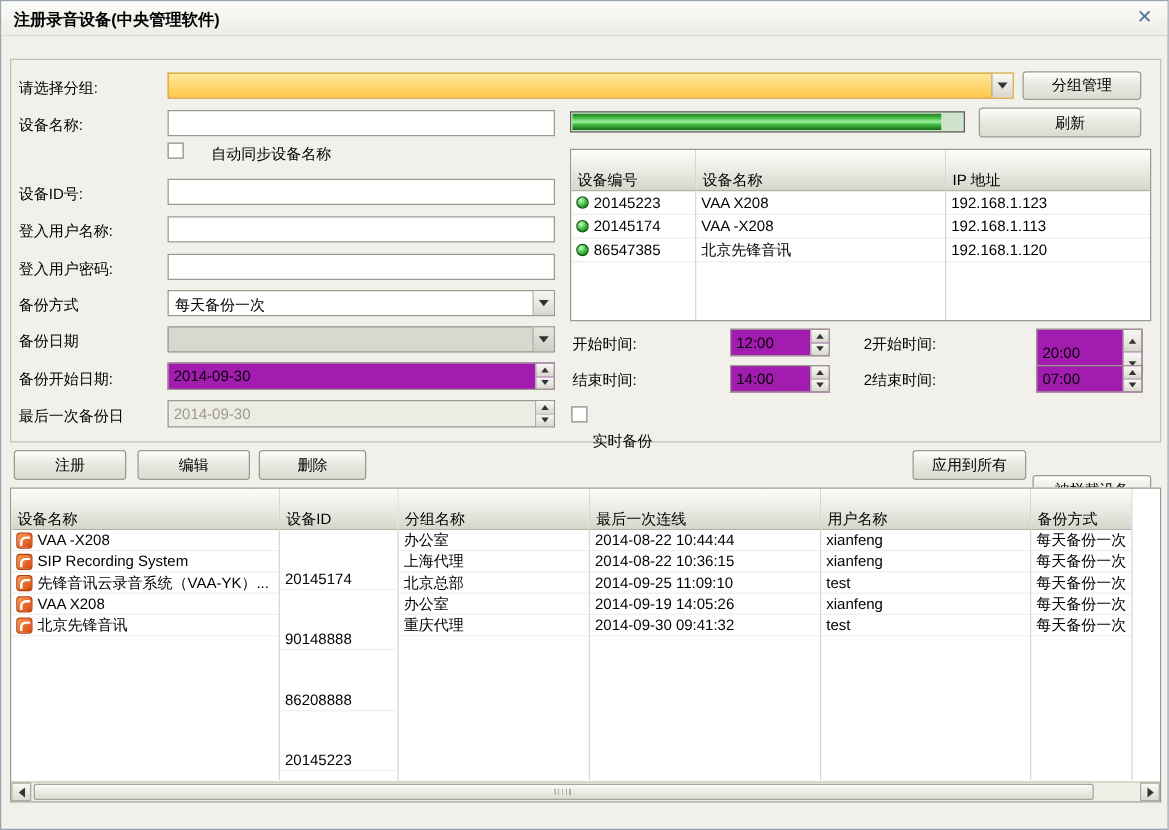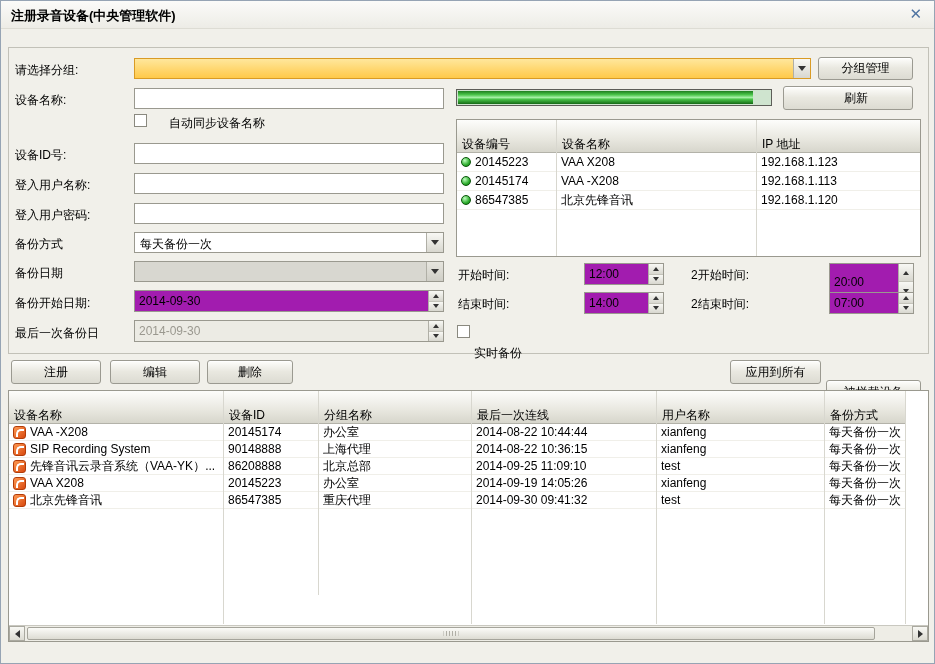--- a/index.html
+++ b/index.html
@@ -280,21 +280,21 @@
         </div>
       <div class="cell">
           <span class="dev-icon"></span>
           <span>VAA X208</span>
         </div>
       <div class="cell">
           <span class="dev-icon"></span>
           <span>北京先锋音讯</span>
         </div>
     </div>
-    <div class="col" style="width:95px;height:204px;">
+    <div class="col" style="width:95px;height:274px;justify-content:space-between;">
       <div class="hdr">设备ID</div>
       <div class="cell">
           <span>20145174</span>
         </div>
       <div class="cell">
           <span>90148888</span>
         </div>
       <div class="cell">
           <span>86208888</span>
         </div>

